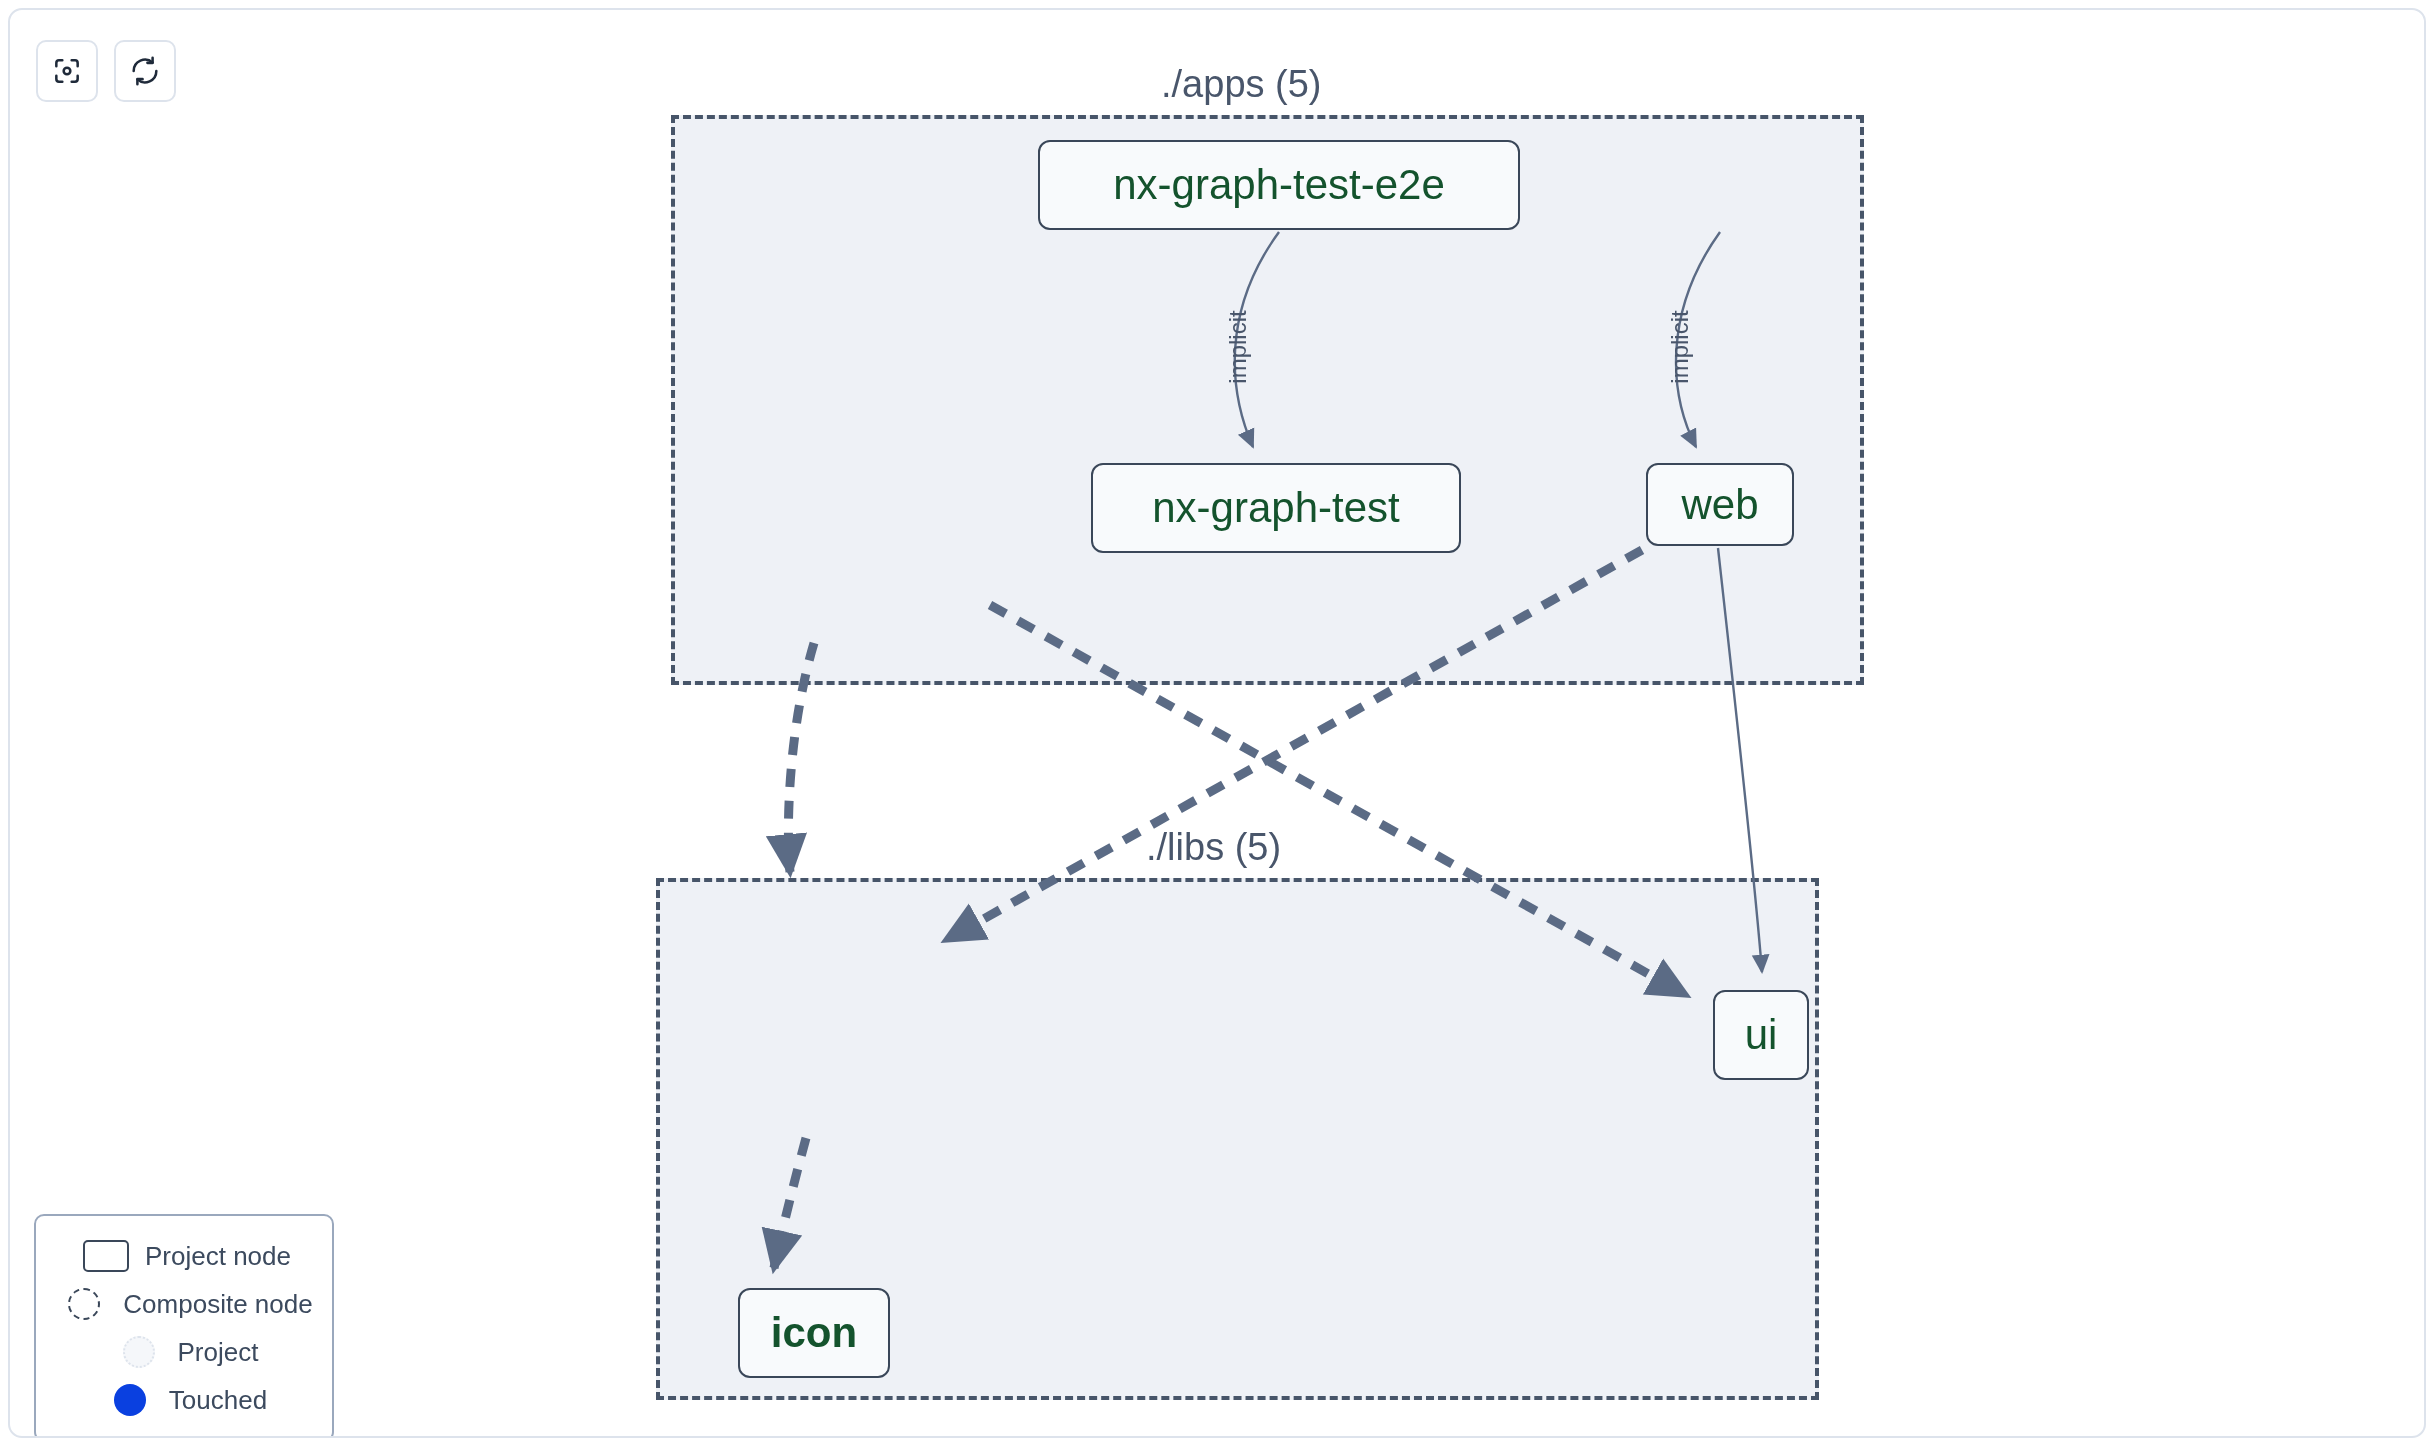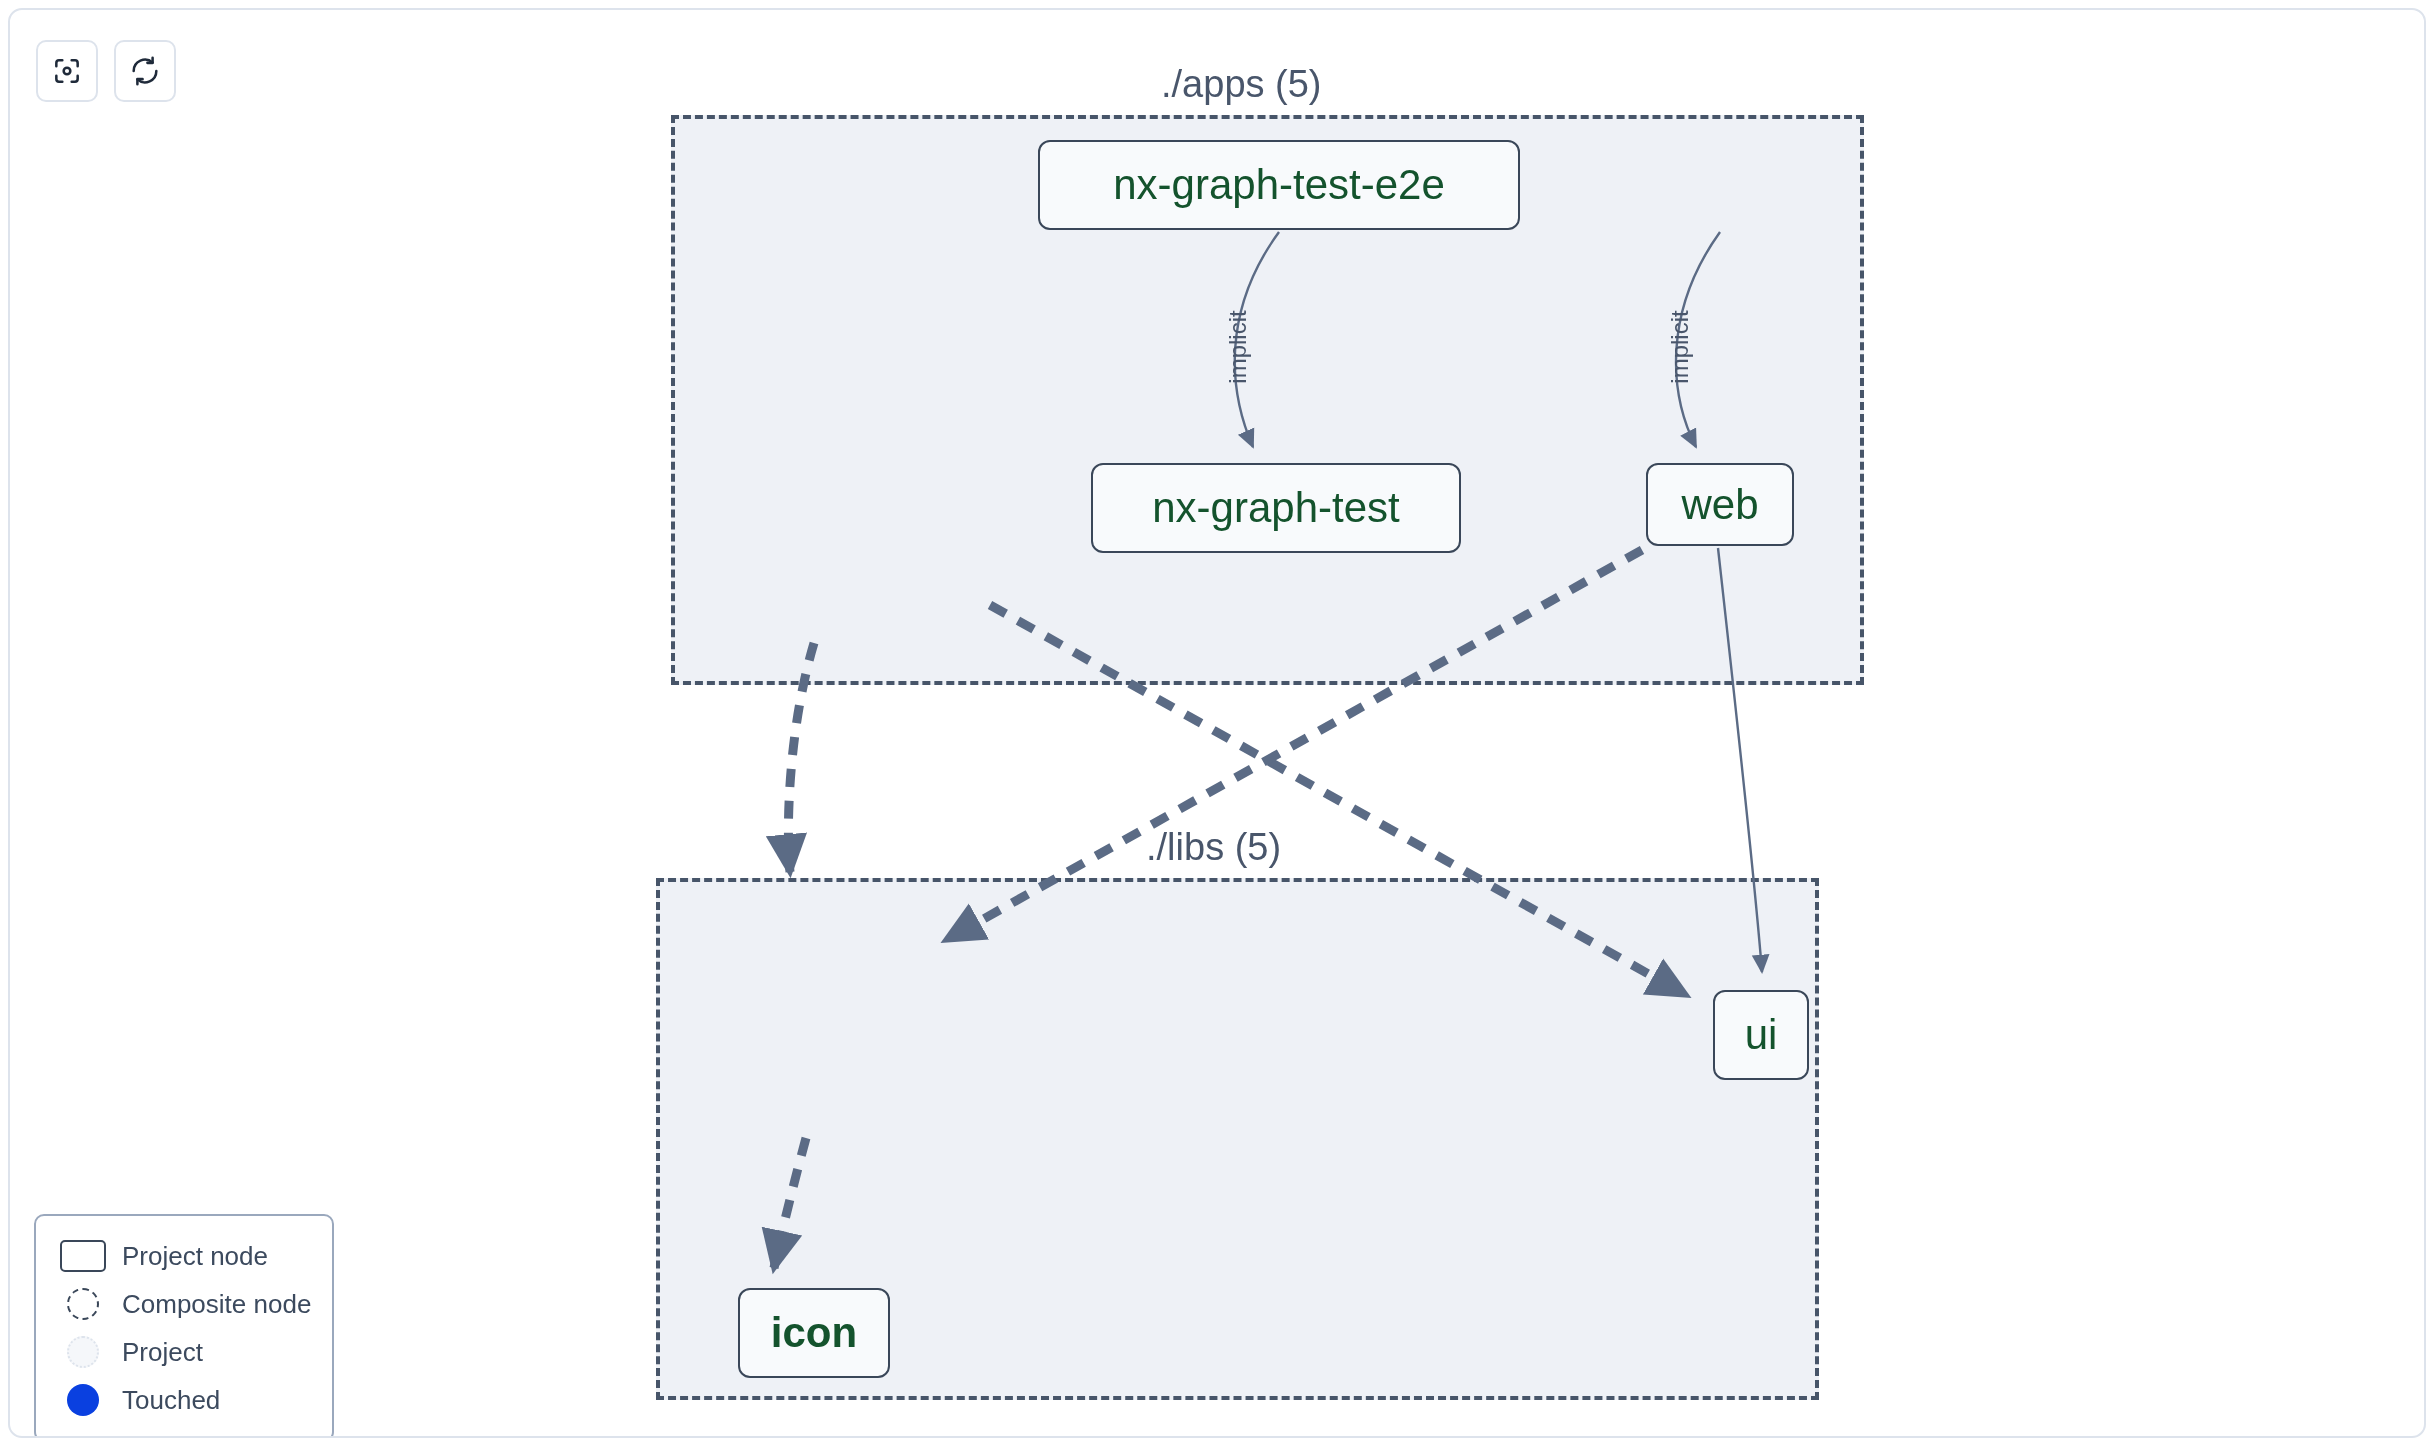--- a/index.html
+++ b/index.html
@@ -141,20 +141,21 @@
     border: 2px solid #9aa8bd;
     border-radius: 10px;
     padding: 16px 18px 16px 18px;
     box-sizing: border-box;
     z-index: 50;
   }
   .legend-row {
     display: flex;
     align-items: center;
     height: 48px;
+    justify-content: center;
   }
   .legend-swatch {
     width: 58px;
     display: flex;
     align-items: center;
     justify-content: center;
     flex: 0 0 58px;
   }
   .sw-project {
     width: 46px; height: 32px;

